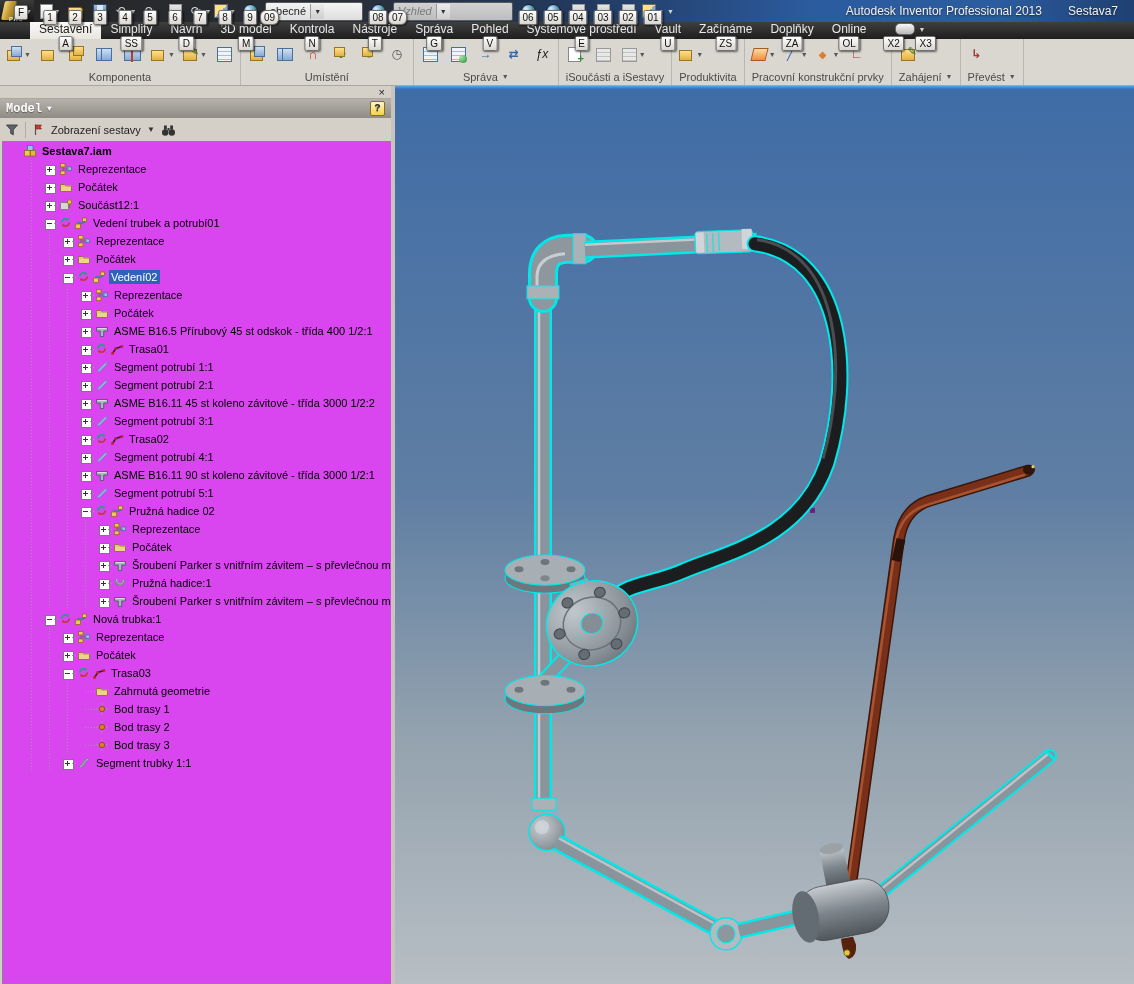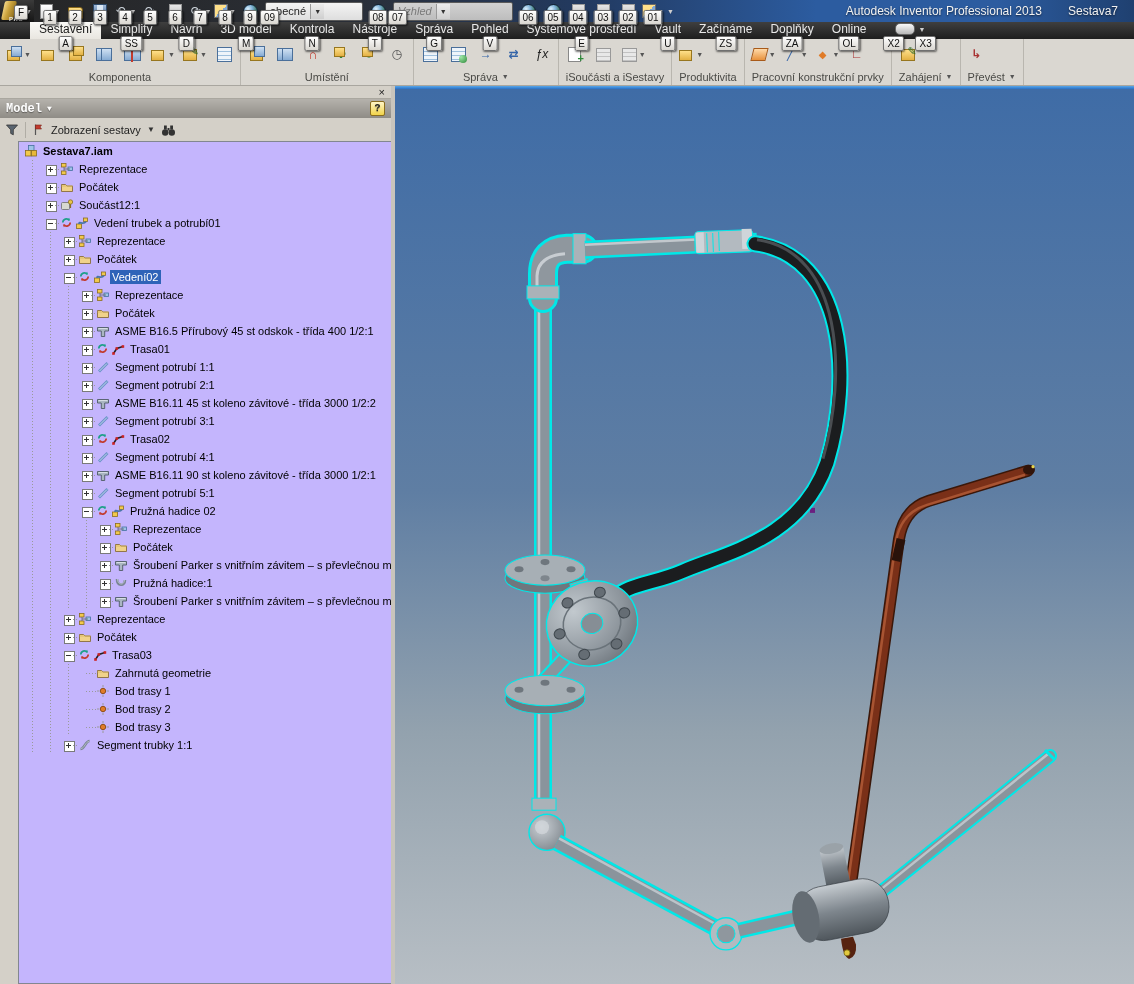--- a/index.html
+++ b/index.html
@@ -35,21 +35,21 @@
   .q-pencil{background:linear-gradient(135deg,#ffe08a 50%,#7fa8d8 50%);border:1px solid #6a6a6a;width:12px;height:12px;}
   .qcombo{height:17px;display:flex;align-items:center;position:relative;margin:0 2px;
     background:linear-gradient(#f4f4f4,#dedede);border:1px solid #5a5a5a;border-radius:2px;font-size:11px;color:#222;}
   .qcombo .val{padding:0 4px;white-space:nowrap;overflow:hidden;}
   .qcombo .drop{width:13px;height:15px;border-left:1px solid #9a9a9a;display:flex;align-items:center;justify-content:center;font-size:7px;color:#333;
     background:linear-gradient(#ececec,#cfcfcf);}
   .qcombo.disabled{background:linear-gradient(#d2d2d2,#bdbdbd);color:#7a7a7a;}
   .qcombo.disabled .val{font-style:italic;}
   .combo-mat{width:96px;}
   .combo-app{width:118px;}
-  .qcombo .keytip{top:7px;left:-6px;}
+  .qcombo .keytip{top:7px;left:-6px;border-radius:6px;}
   .qtitle{margin-left:auto;display:flex;gap:26px;align-items:center;padding-right:16px;
     font-size:12px;color:#f2f2f2;text-shadow:0 1px 2px rgba(0,0,0,.6);white-space:nowrap;}
 
   
   .tabrow{height:17px;background:linear-gradient(#3f3f3f,#1e1e1e);display:flex;align-items:flex-end;position:relative;z-index:30;padding-left:30px;}
   .rtab{position:relative;height:20px;display:flex;align-items:center;padding:0 9px;font-size:12px;color:#e8e8e8;cursor:pointer;white-space:nowrap;}
   .rtab.active{background:linear-gradient(#fdfdfb,#e9e6e0);color:#1a1a1a;border-radius:3px 3px 0 0;}
   .rtab .keytip{top:17px;left:50%;transform:translateX(-50%);}
   .ribbonopts{margin-left:14px;position:relative;height:20px;display:flex;align-items:center;gap:3px;padding:0 6px;}
   .pillbtn{width:18px;height:10px;border-radius:5px;background:linear-gradient(#fafafa,#b8b8b8);border:1px solid #666;}
@@ -105,22 +105,22 @@
   .browser-top{height:12px;display:flex;justify-content:flex-end;align-items:center;padding-right:4px;border-bottom:1px solid #aaa79f;}
   .closex{font-size:11px;line-height:10px;color:#222;cursor:pointer;padding:0 2px;}
   .browser-header{height:19px;display:flex;align-items:center;gap:5px;padding:0 6px;
     background:linear-gradient(#b5b2ac,#8f8c86);color:#fff;font-size:12px;font-weight:bold;text-shadow:0 1px 1px rgba(0,0,0,.4);font-family:Liberation Mono, monospace;}
   .browser-header .caret-w{font-size:8px;font-weight:normal;}
   .helpbox{margin-left:auto;width:13px;height:13px;background:linear-gradient(#fff6c8,#f2d44a);border:1px solid #8a6d1f;color:#222;
     font-size:10px;font-weight:bold;display:flex;align-items:center;justify-content:center;border-radius:2px;cursor:pointer;}
   .browser-toolbar{height:23px;display:flex;align-items:center;gap:6px;padding:0 5px;font-size:11px;color:#222;}
   .tb-sep{width:1px;height:16px;background:#b0ada5;}
   .tb-caret{font-size:8px;color:#333;}
-  .tree{flex:1;background:#c4b5fd;border:1px solid #828790;border-right:none;margin-left:18px;overflow:hidden;position:relative;
-    font-size:11px;color:#000;}
+  .tree{flex:1;background:#d946ef;border:1px solid #828790;border-right:none;margin-left:2px;overflow:hidden;position:relative;
+    font-size:11px;color:#000;padding-left:15px;}
   .trow{height:18px;display:flex;align-items:center;white-space:nowrap;padding-left:5px;cursor:default;}
   .gcell{width:18px;height:18px;flex:0 0 auto;position:relative;}
   .gcell.line::before{content:"";position:absolute;left:8px;top:0;bottom:0;width:1px;
     background:repeating-linear-gradient(to bottom,#9a9a9a 0 1px,transparent 1px 3px);}
   .expwrap{width:18px;height:18px;flex:0 0 auto;position:relative;}
   .expwrap .stub{position:absolute;left:13px;top:9px;width:5px;height:1px;
     background:repeating-linear-gradient(to right,#9a9a9a 0 1px,transparent 1px 3px);}
   .expbox{position:absolute;left:4px;top:5px;width:9px;height:9px;background:#fff;border:1px solid #7a7a7a;cursor:pointer;}
   .expbox::before{content:"";position:absolute;left:1px;top:3px;width:5px;height:1px;background:#333;}
   .expbox.plus::after{content:"";position:absolute;left:3px;top:1px;width:1px;height:5px;background:#333;}
@@ -843,20 +843,34 @@
             <span class="gcell line"></span>
             <span class="gcell line"></span>
             <span class="expwrap">
               <span class="expbox plus"></span>
               <span class="stub"></span>
             </span>
             <span class="ticon"><svg viewBox="0 0 14 14">
                 <use href="#sym-fitting"></use>
               </svg></span>
             <span class="tlabel">Šroubení Parker s vnitřním závitem – s převlečnou maticí 1/2</span>
+          </div>
+          <div class="trow" title="Nová trubka:1">
+            <span class="gcell line"></span>
+            <span class="expwrap">
+              <span class="expbox minus"></span>
+              <span class="stub"></span>
+            </span>
+            <span class="refico"><svg viewBox="0 0 14 14">
+                <use href="#sym-refresh"></use>
+              </svg></span>
+            <span class="ticon"><svg viewBox="0 0 14 14">
+                <use href="#sym-tuberun"></use>
+              </svg></span>
+            <span class="tlabel">Nová trubka:1</span>
           </div>
           <div class="trow" title="Reprezentace">
             <span class="gcell line"></span>
             <span class="gcell line"></span>
             <span class="expwrap">
               <span class="expbox plus"></span>
               <span class="stub"></span>
             </span>
             <span class="ticon"><svg viewBox="0 0 14 14">
                 <use href="#sym-rep"></use>

